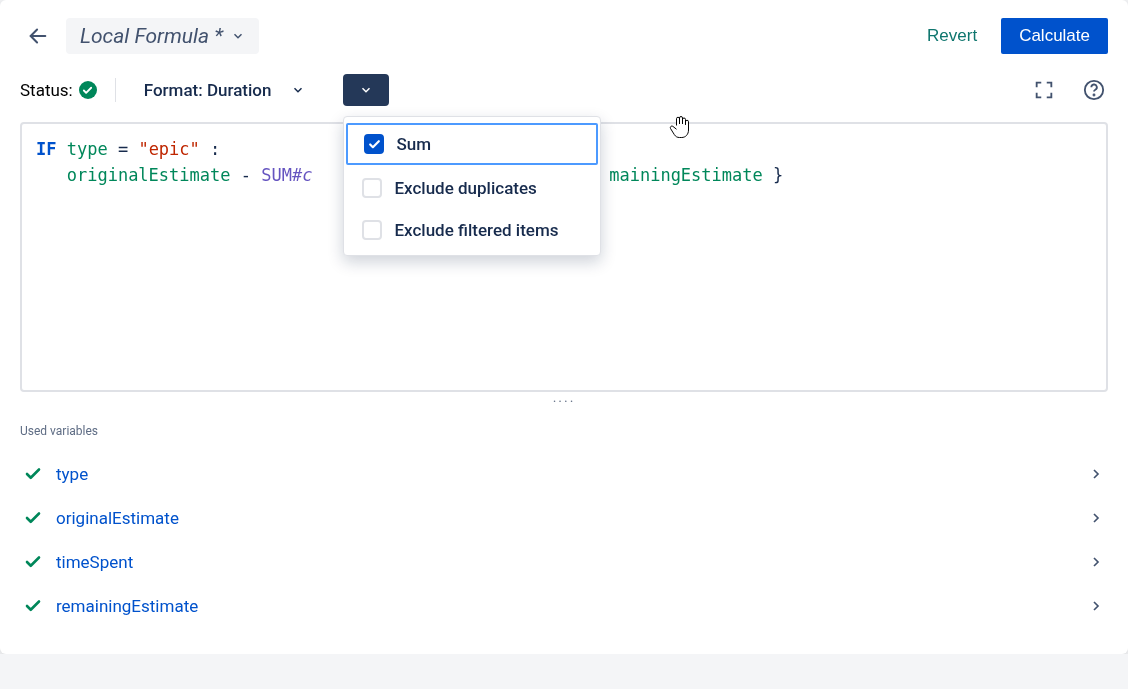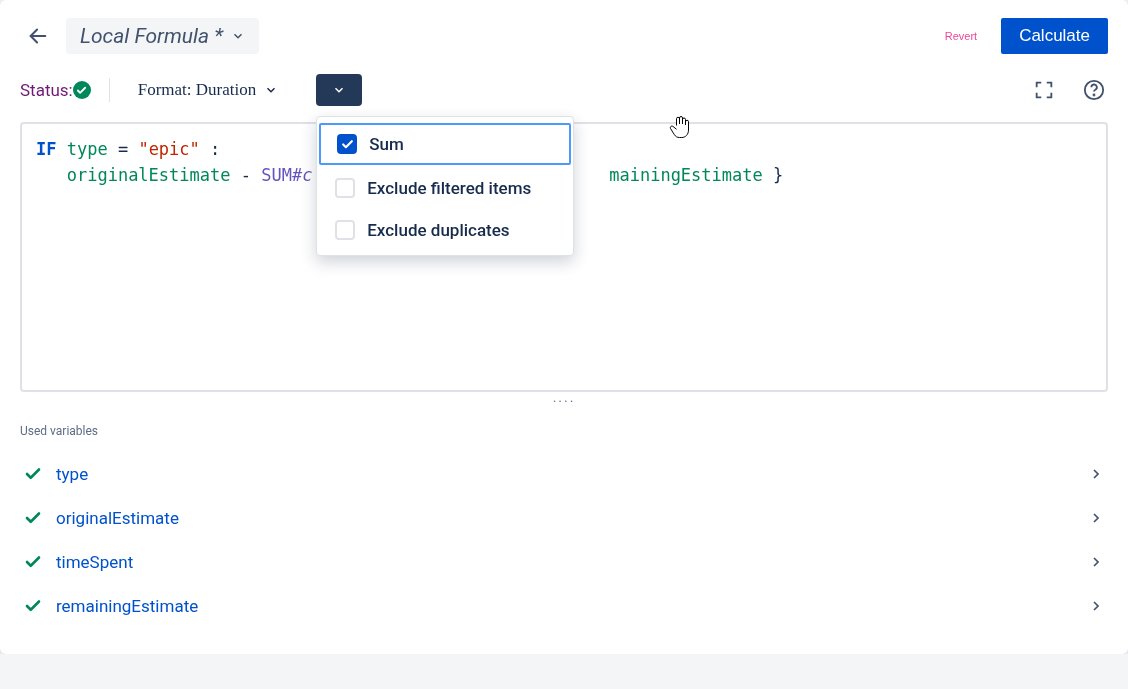--- a/index.html
+++ b/index.html
@@ -45,22 +45,22 @@
     align-items: center;
     gap: 8px;
     font-style: italic;
     font-size: 21px;
     color: #42526E;
     cursor: pointer;
   }
   .title-pill .chev { color:#42526E; }
   .spacer { flex: 1; }
   .revert-btn {
-    font-size: 11px;
-    color: #ec4899;
+    font-size: 17px;
+    color: #0f766e;
     padding: 8px 14px;
     cursor: pointer;
     border-radius: 4px;
     background: transparent;
     border: none;
   }
   .calculate-btn {
     font-size: 17px;
     color: #fff;
     background: #0052CC;
@@ -77,50 +77,49 @@
     align-items: center;
     padding: 0 20px;
     gap: 0px;
     font-size: 17px;
     color: #172B4D;
     position: relative;
   }
   .status-group {
     display: inline-flex;
     align-items: center;
-    gap: 0;
-    font-size: 17px;
-    color: #701a75;
+    gap: 6px;
+    font-size: 17px;
+    color: #000000;
     padding: 6px 0px;
   }
   .ok-circle {
     width: 18px; height: 18px;
     border-radius: 50%;
     background: #00875A;
     display: inline-flex;
     align-items: center;
     justify-content: center;
   }
   .ok-circle svg { stroke: #fff; }
   .divider {
     width:1px;
     height:24px;
     background:#DFE1E6;
     margin:0 18px;
   }
   .format-btn {
     display:inline-flex;
     align-items:center;
-    gap:8px;
+    gap:20px;
     padding:6px 10px;
     color:#172B4D;
     cursor:pointer;
     font-weight:500;
     border-radius:4px;
-    font-family:Liberation Serif, serif;
   }
   .agg-btn {
     display:inline-flex;
     align-items:center;
     gap:10px;
     padding:9px 16px;
     background:#243858;
     color:#fff;
     border-radius:4px;
     cursor:pointer;
@@ -302,25 +301,25 @@
         <div class="agg-item selected">
           <span class="checkbox checked">
             <svg width="13" height="13" viewBox="0 0 24 24" fill="none" stroke-width="4" stroke-linecap="round" stroke-linejoin="round">
                 <polyline points="20 6 9 17 4 12"></polyline>
               </svg>
           </span>
           <span>Sum</span>
         </div>
         <div class="agg-item">
           <span class="checkbox"></span>
-          <span>Exclude filtered items</span>
+          <span>Exclude duplicates</span>
         </div>
         <div class="agg-item">
           <span class="checkbox"></span>
-          <span>Exclude duplicates</span>
+          <span>Exclude filtered items</span>
         </div>
       </div>
     </div>
 
     <div class="right-icons">
       <span class="icon-btn">
         <svg width="22" height="22" viewBox="0 0 24 24" fill="none" stroke="currentColor" stroke-width="2">
             <polyline points="4 9 4 4 9 4"></polyline>
             <polyline points="20 9 20 4 15 4"></polyline>
             <polyline points="4 15 4 20 9 20"></polyline>

